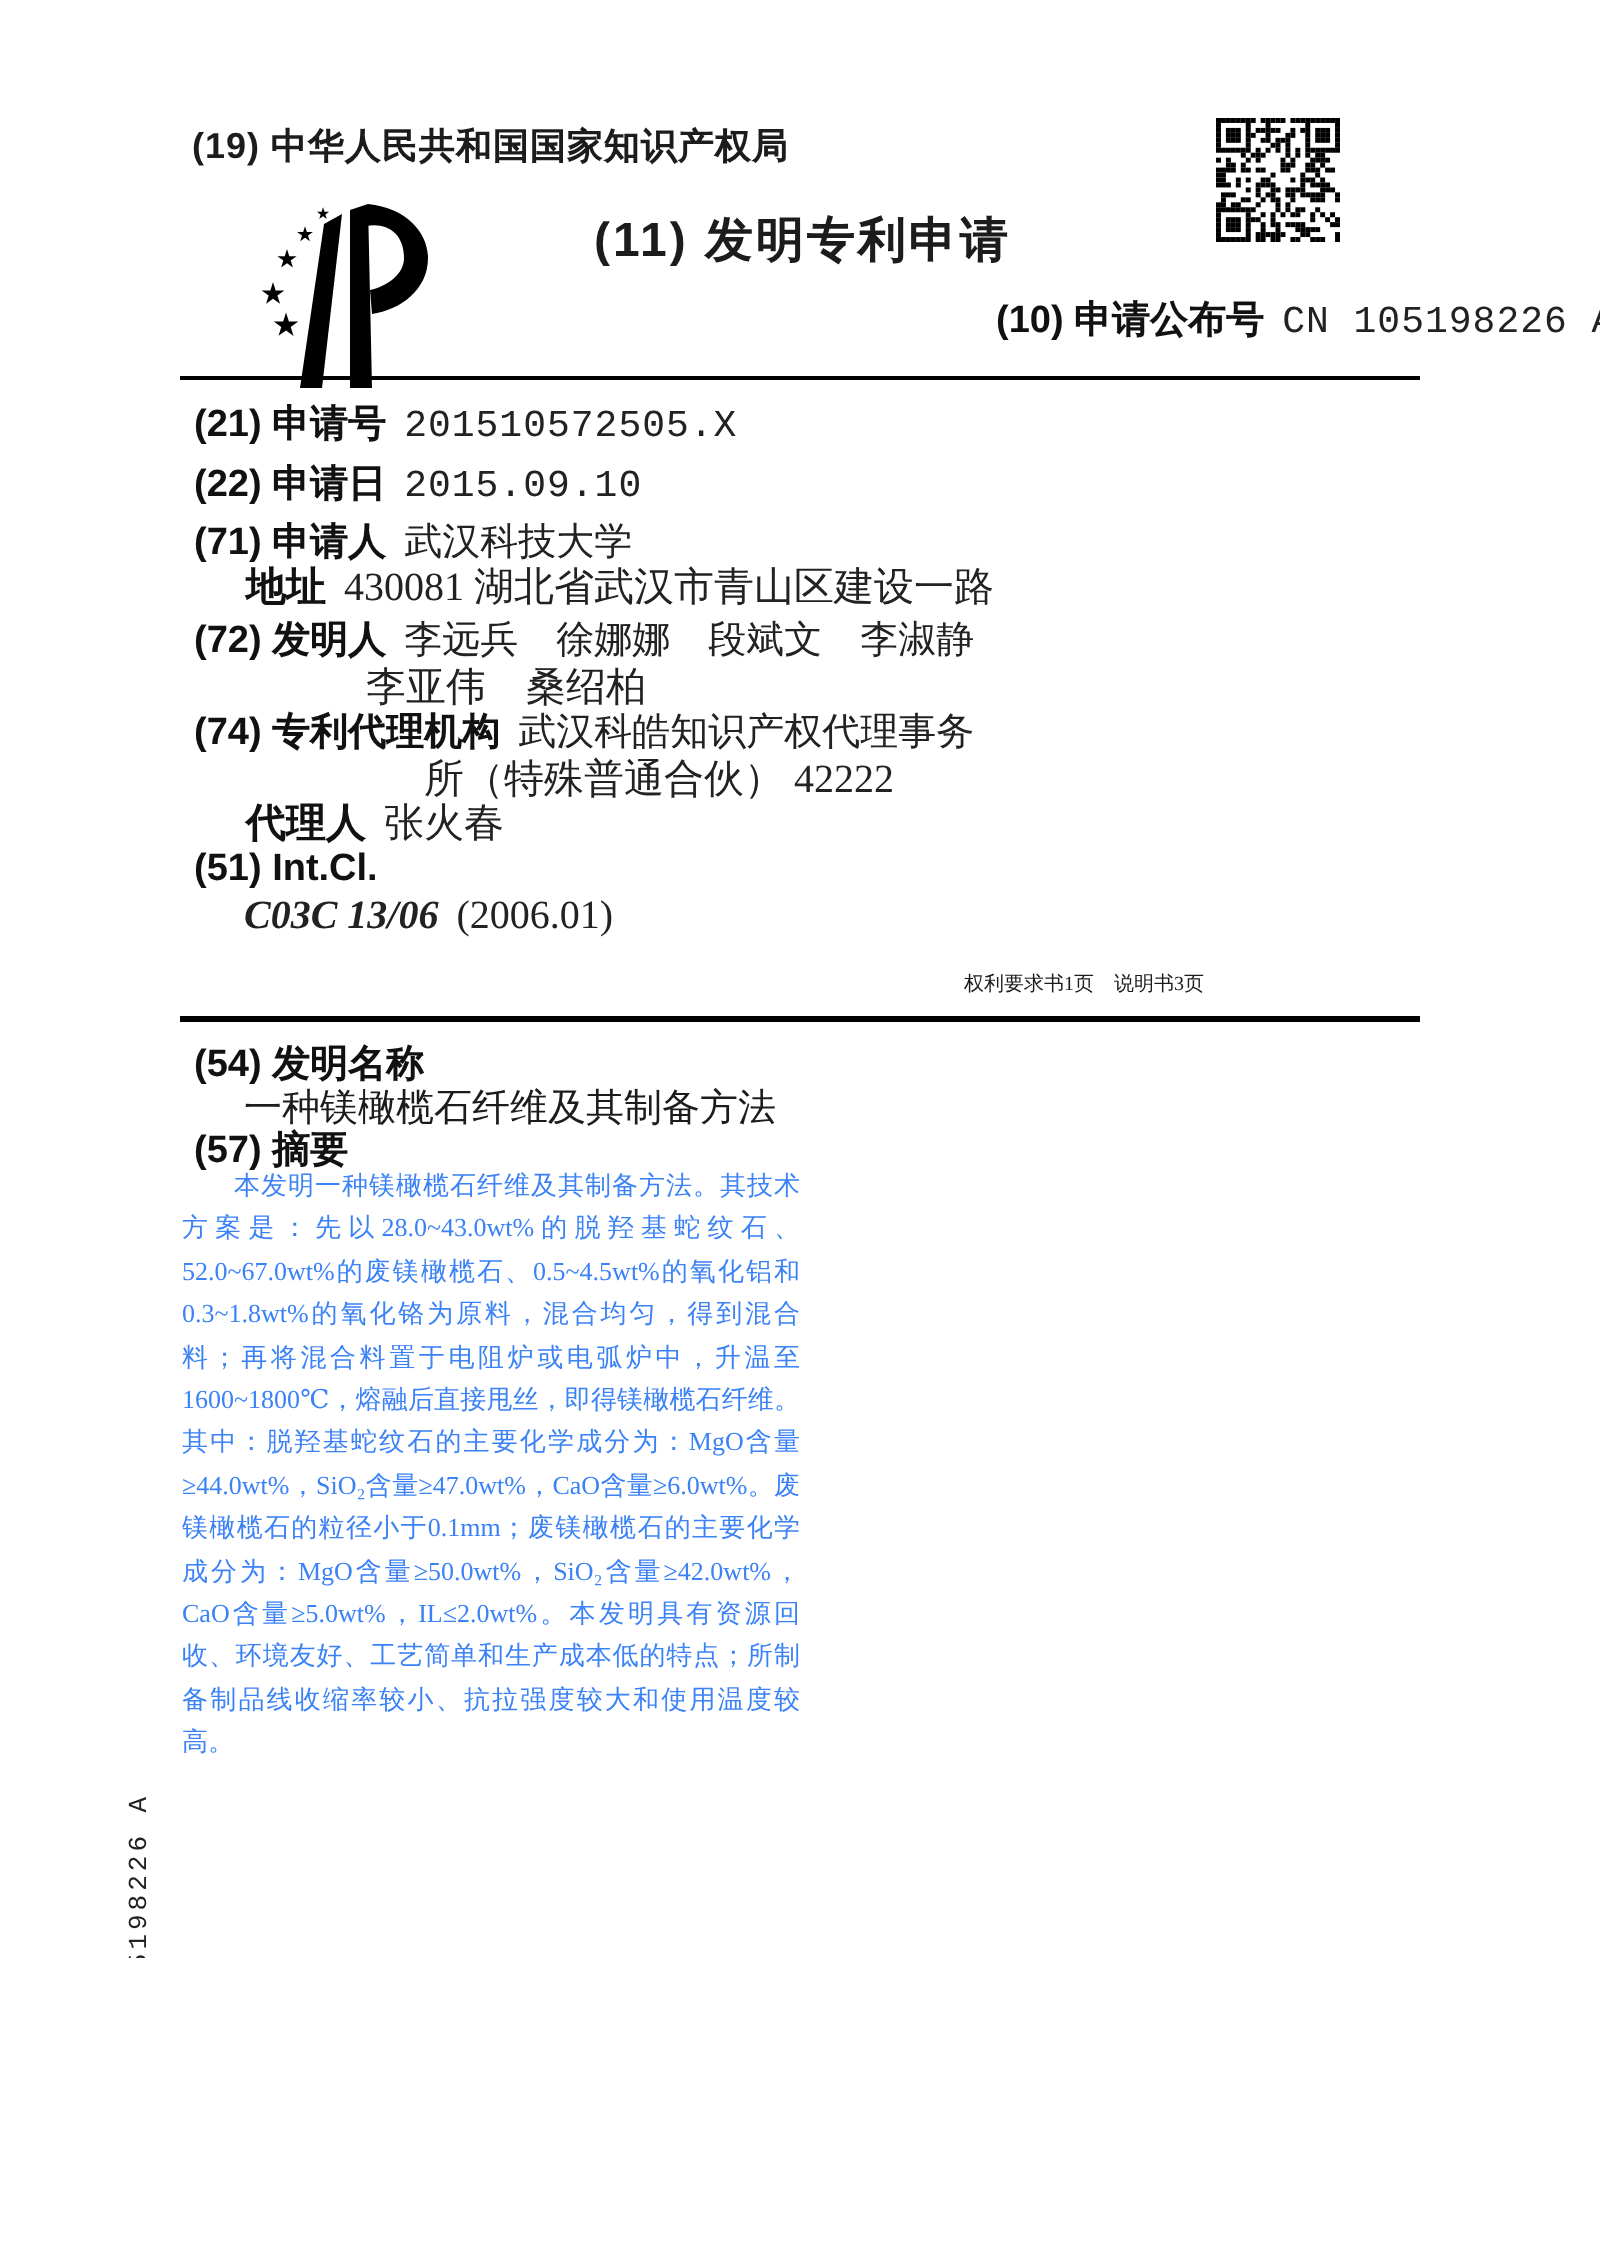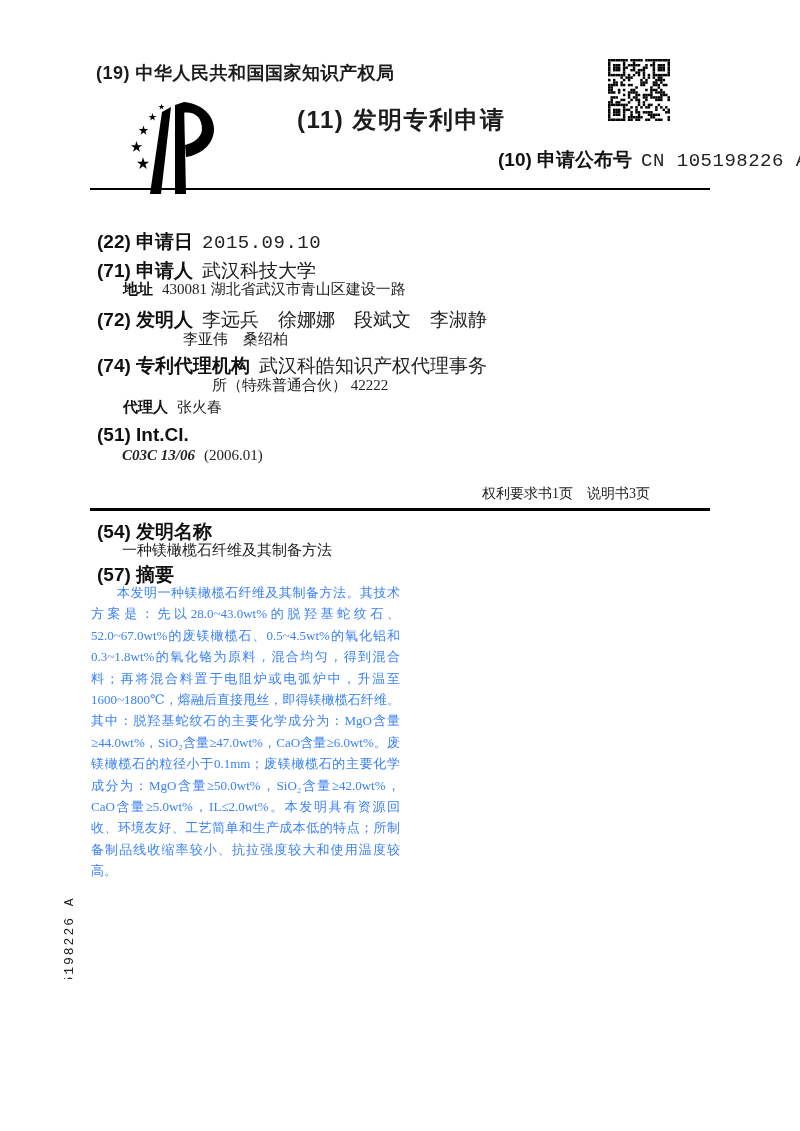--- a/index.html
+++ b/index.html
@@ -4,33 +4,33 @@
 <style>
   html,body{margin:0;padding:0;background:#ffffff;}
   .page{
     position:relative;width:800px;height:979px;background:#fff;overflow:hidden;
     font-family:"Liberation Serif","DejaVu Serif",serif;color:#1c1c1c;text-decoration:underline;
   }
   .lbl{font-family:"Liberation Sans","DejaVu Sans",sans-serif;font-weight:bold;color:#111;}
   .val{font-family:"Liberation Serif","DejaVu Serif",serif;color:#222;}
   .mono{font-family:"Liberation Mono","DejaVu Sans Mono",monospace;letter-spacing:.5px;}
   .row{position:absolute;font-size:19px;white-space:nowrap;display:flex;gap:9px;align-items:baseline;}
-  .subrow{position:absolute;font-size:15px;white-space:nowrap;display:flex;gap:9px;align-items:flex-end;}
+  .subrow{position:absolute;font-size:20px;white-space:nowrap;display:flex;gap:9px;align-items:flex-end;}
   .office{position:absolute;left:96px;top:61px;font-size:18px;font-weight:bold;
     font-family:"Liberation Sans","DejaVu Sans",sans-serif;letter-spacing:.5px;}
   .doc-type{position:absolute;left:297px;top:104px;font-size:24px;font-weight:bold;
     font-family:"Liberation Sans","DejaVu Sans",sans-serif;letter-spacing:1.5px;}
   .logo{position:absolute;left:128px;top:102px;width:92px;height:96px;}
   .logo .star{position:absolute;color:#000;line-height:1;}
   .qr{position:absolute;left:608px;top:58px;width:62px;height:64px;}
   .rule{position:absolute;left:90px;width:620px;background:#000;}
   .rule1{top:188px;height:2px;}
   .rule2{top:508px;height:3px;}
-  .pages-note{position:absolute;left:482px;top:485px;font-size:14px;}
-  .title-line{position:absolute;left:122px;top:541px;font-size:15px;}
+  .pages-note{position:absolute;left:482px;top:485px;font-size:10px;}
+  .title-line{position:absolute;left:122px;top:541px;font-size:19px;}
   .abstract{
     position:absolute;left:91px;top:582px;width:309px;
     font-size:13px;line-height:21.4px;text-align:justify;text-indent:2em;color:#3b82f6;
   }
   .vertical-code{
     position:absolute;left:-4px;top:956px;width:150px;height:18px;
     transform:rotate(-90deg);transform-origin:center center;
     text-align:center;font-size:13px;letter-spacing:2px;
     font-family:"Liberation Mono","DejaVu Sans Mono",monospace;color:#222;
   }
@@ -365,20 +365,24 @@
       <rect x="59.52" y="60.52" width="2.48" height="2.48" fill="#000"></rect>
     </svg>
 
   <div class="row" style="left:498px;top:147px;">
     <span class="lbl">(10) 申请公布号</span>
     <span class="val mono">CN 105198226 A</span>
   </div>
 
   <div class="rule rule1"></div>
 
+  <div class="row" style="left:97px;top:199px;">
+    <span class="lbl">(21) 申请号</span>
+    <span class="val mono">201510572505.X</span>
+  </div>
 
   <div class="row" style="left:97px;top:229px;">
     <span class="lbl">(22) 申请日</span>
     <span class="val mono">2015.09.10</span>
   </div>
 
   <div class="row" style="left:97px;top:258px;">
     <span class="lbl">(71) 申请人</span>
     <span class="val">武汉科技大学</span>
   </div>

